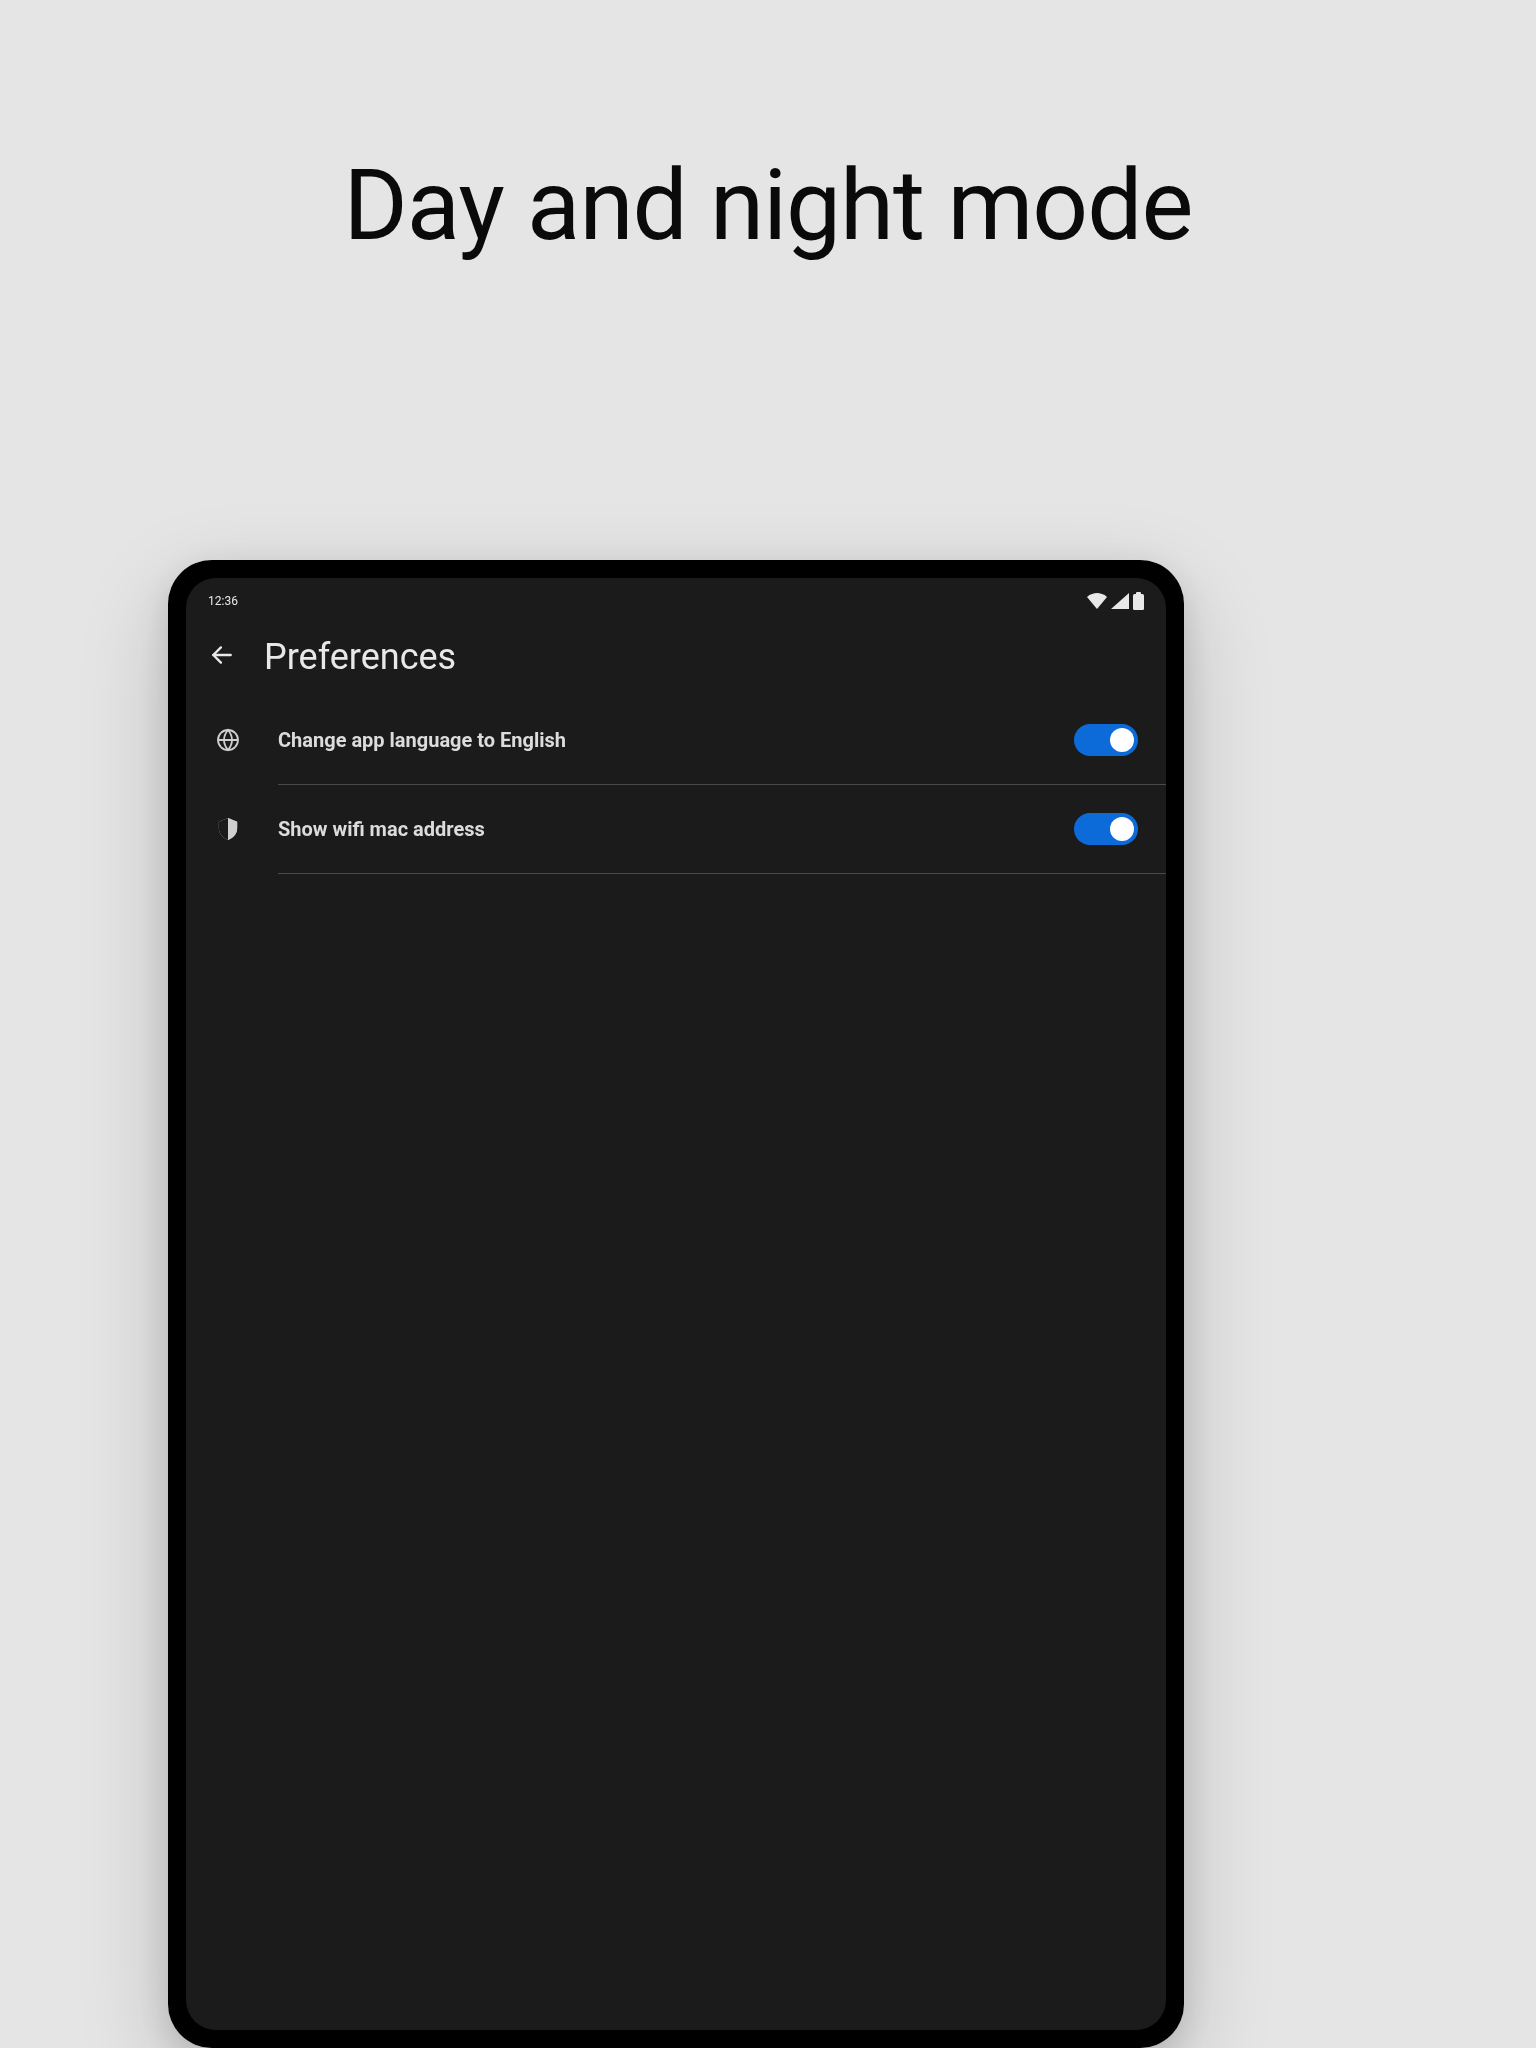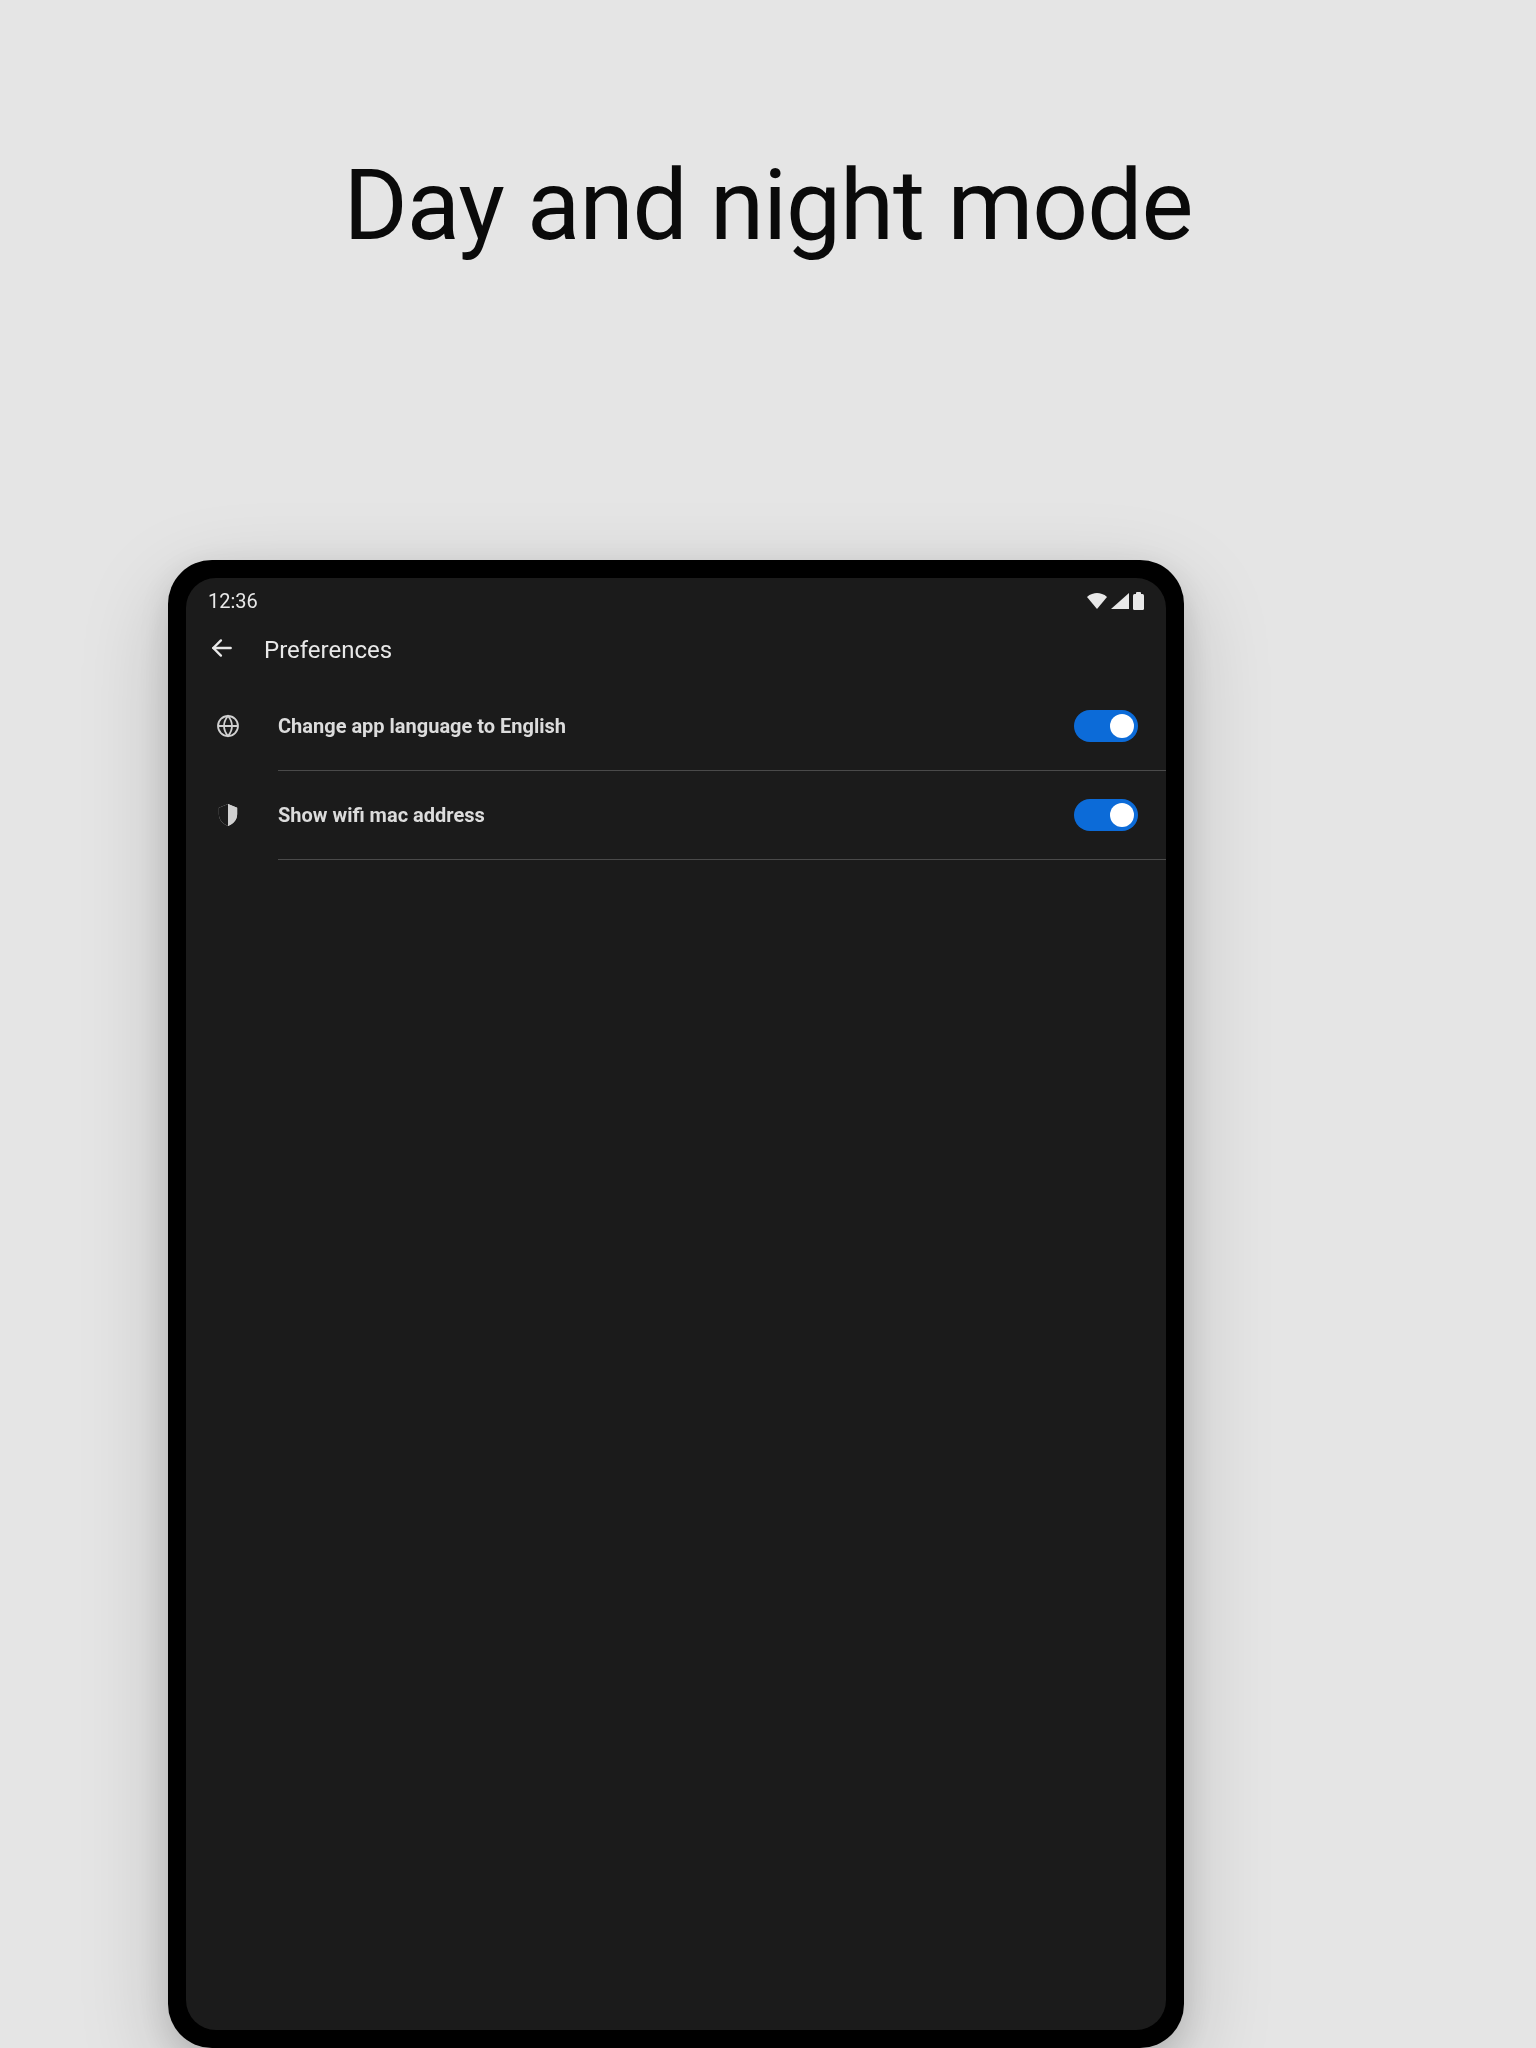--- a/index.html
+++ b/index.html
@@ -44,21 +44,21 @@
     }
     .status-bar {
       display: flex;
       justify-content: space-between;
       align-items: center;
       padding: 12px 22px 6px 22px;
       height: 40px;
     }
     .status-time {
       color: #e8e8e8;
-      font-size: 20px;
+      font-size: 12px;
       font-weight: 400;
     }
     .status-icons {
       display: flex;
       align-items: center;
       gap: 4px;
     }
     .status-icons svg {
       display: block;
     }
@@ -71,21 +71,21 @@
     .back-arrow {
       width: 28px;
       height: 28px;
       display: flex;
       align-items: center;
       justify-content: center;
       cursor: pointer;
     }
     .app-title {
       color: #e8e8e8;
-      font-size: 24px;
+      font-size: 36px;
       font-weight: 400;
     }
     .settings-list {
       padding: 0 0 0 0;
     }
     .setting-row {
       display: flex;
       align-items: center;
       padding: 28px 28px 28px 28px;
       position: relative;

